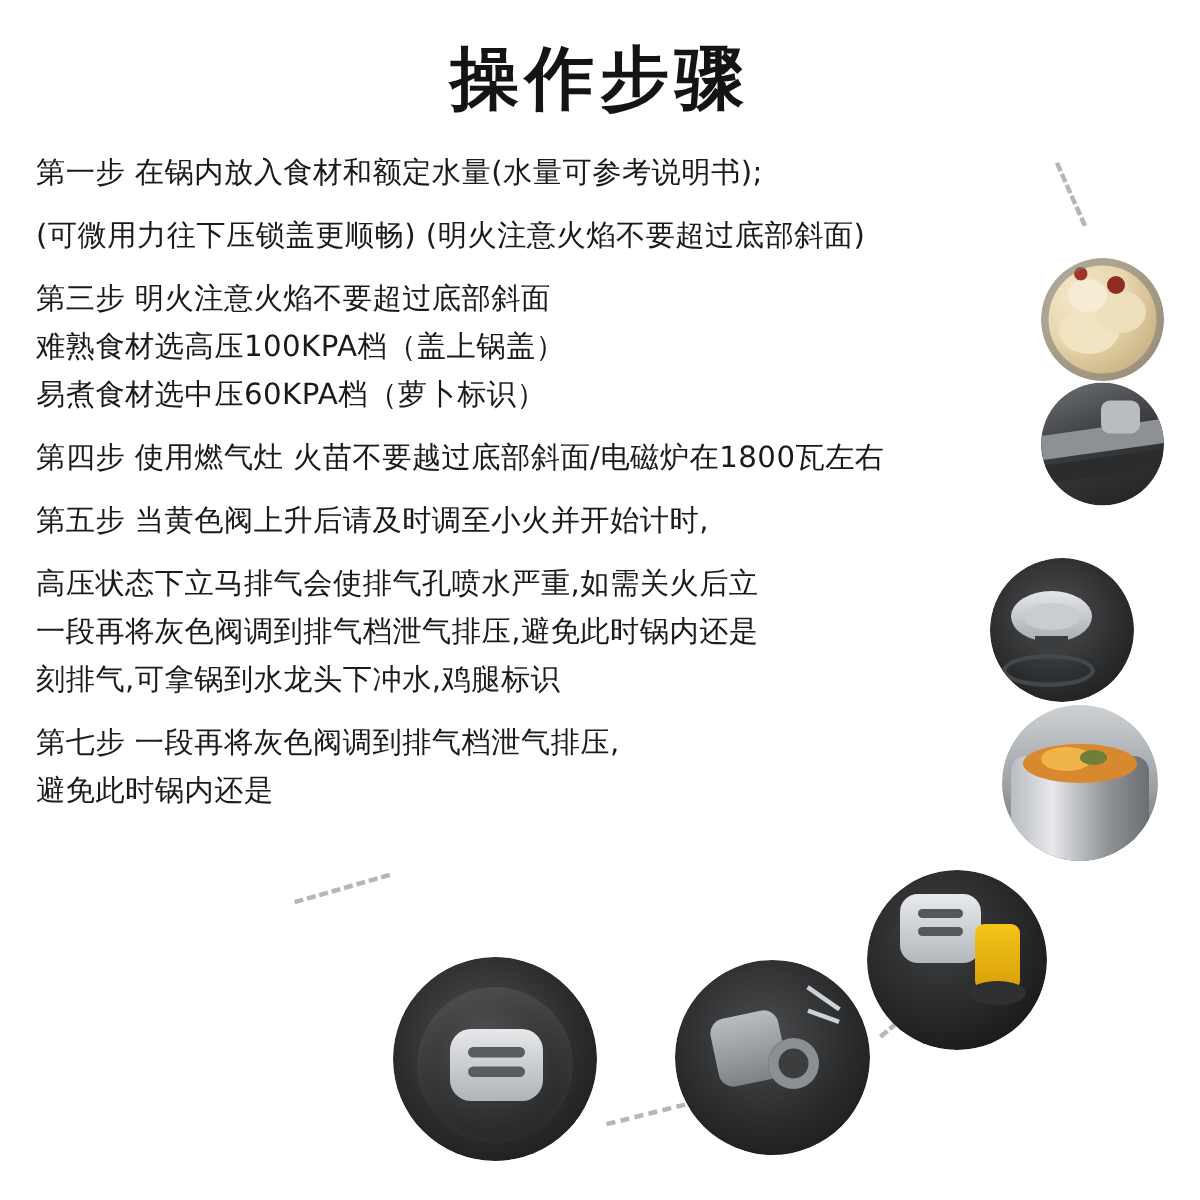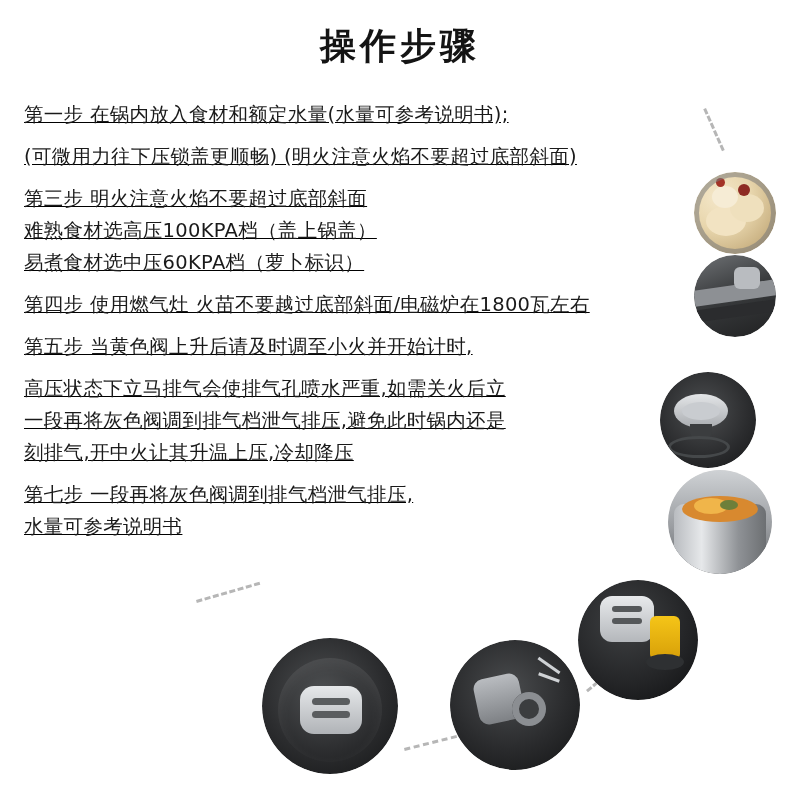--- a/index.html
+++ b/index.html
@@ -18,32 +18,31 @@
     height: 800px;
     background: #ffffff;
   }
   
   .title {
     position: absolute;
     top: 22px;
     left: 0;
     width: 800px;
     text-align: center;
-    font-size: 36px;
+    font-size: 46px;
     font-weight: bold;
     letter-spacing: 4px;
     color: #141414;
   }
   
   .steps {
     position: absolute;
     top: 100px;
     left: 24px;
     width: 660px;
-    text-decoration: underline;
   }
   .step {
     margin-bottom: 12px;
   }
   .step p {
     margin: 0 0 2px 0;
     font-size: 19.5px;
     line-height: 30px;
     color: #1a1a1a;
     letter-spacing: 0.3px;
@@ -165,26 +164,26 @@
       <p>第四步  使用燃气灶 火苗不要越过底部斜面/电磁炉在1800瓦左右</p>
     </div>
 
     <div class="step">
       <p>第五步  当黄色阀上升后请及时调至小火并开始计时,</p>
     </div>
 
     <div class="step">
       <p>高压状态下立马排气会使排气孔喷水严重,如需关火后立</p>
       <p>一段再将灰色阀调到排气档泄气排压,避免此时锅内还是</p>
-      <p>刻排气,开中火让其升温上压,冷却降压</p>
+      <p>刻排气,可拿锅到水龙头下冲水,鸡腿标识</p>
     </div>
 
     <div class="step">
       <p>第七步  一段再将灰色阀调到排气档泄气排压,</p>
-      <p>水量可参考说明书</p>
+      <p>避免此时锅内还是</p>
     </div>
 
   </div>
 
   <div class="photo p1">
     <div class="inner">
       <div class="bg"></div>
       <div class="lump1"></div>
         <div class="lump2"></div>
         <div class="lump3"></div>

